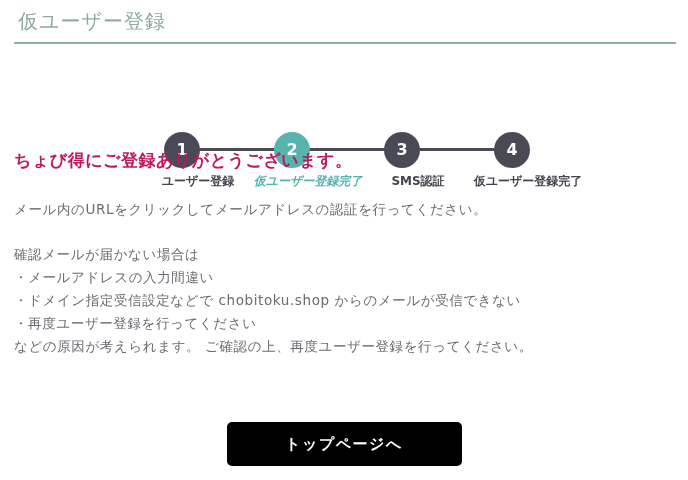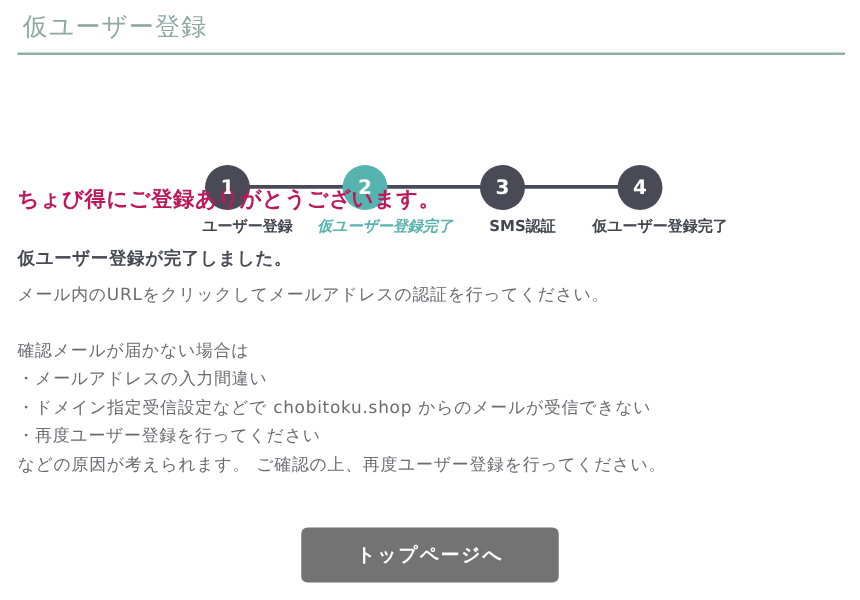--- a/index.html
+++ b/index.html
@@ -151,23 +151,23 @@
   
   .cta-wrap {
     position: absolute;
     left: 0;
     top: 422px;
     width: 688px;
     display: flex;
     justify-content: center;
   }
   .cta-button {
-    width: 206px;
+    width: 235px;
     height: 44px;
-    background: #737373;
+    background: #000000;
     border: none;
     border-radius: 5px;
     color: #ffffff;
     font-family: "DejaVu Sans", "Liberation Sans", sans-serif;
     font-size: 15px;
     font-weight: 700;
     letter-spacing: 1.5px;
     cursor: pointer;
     display: flex;
     align-items: center;
@@ -205,21 +205,20 @@
     </div>
 
     <div class="step" style="left:512px;">
       <div class="step-circle">4</div>
       <div class="step-label">仮ユーザー登録完了</div>
     </div>
   </div>
 
   <div class="content">
     <p class="lead">ちょび得にご登録ありがとうございます。</p>
-    <p class="subhead">仮ユーザー登録が完了しました。</p>
     <p class="para">メール内のURLをクリックしてメールアドレスの認証を行ってください。</p>
     <div class="gap"></div>
     <p class="para">確認メールが届かない場合は</p>
     <ul class="bullet-list">
       <li>・メールアドレスの入力間違い</li>
       <li>・ドメイン指定受信設定などで chobitoku.shop からのメールが受信できない</li>
       <li>・再度ユーザー登録を行ってください</li>
     </ul>
     <p class="para">などの原因が考えられます。 ご確認の上、再度ユーザー登録を行ってください。</p>
   </div>

